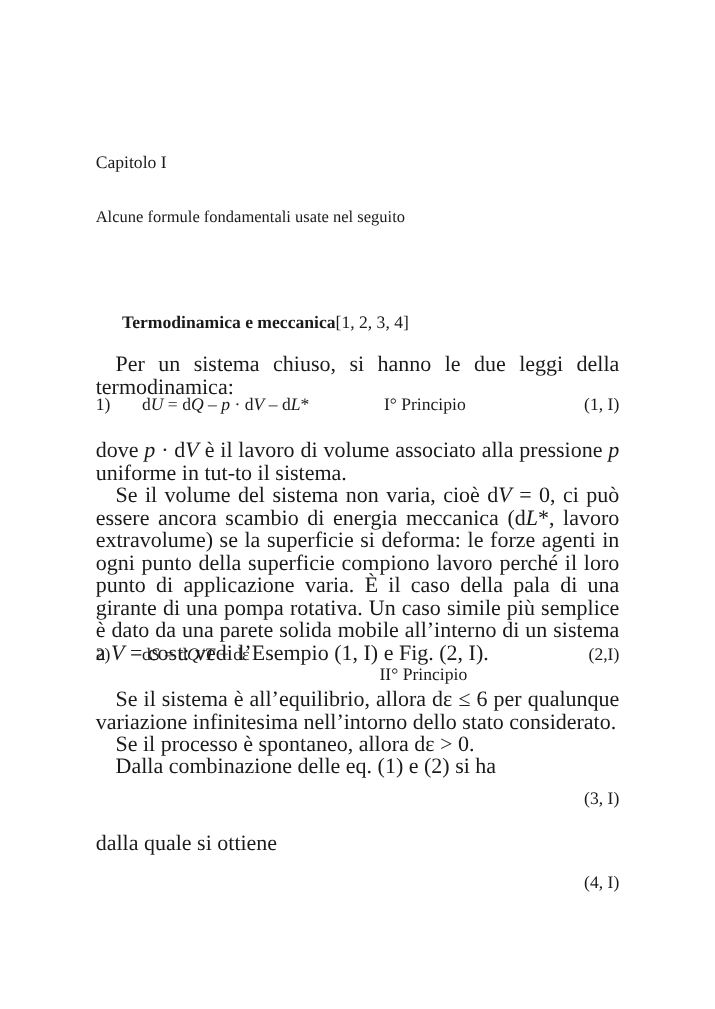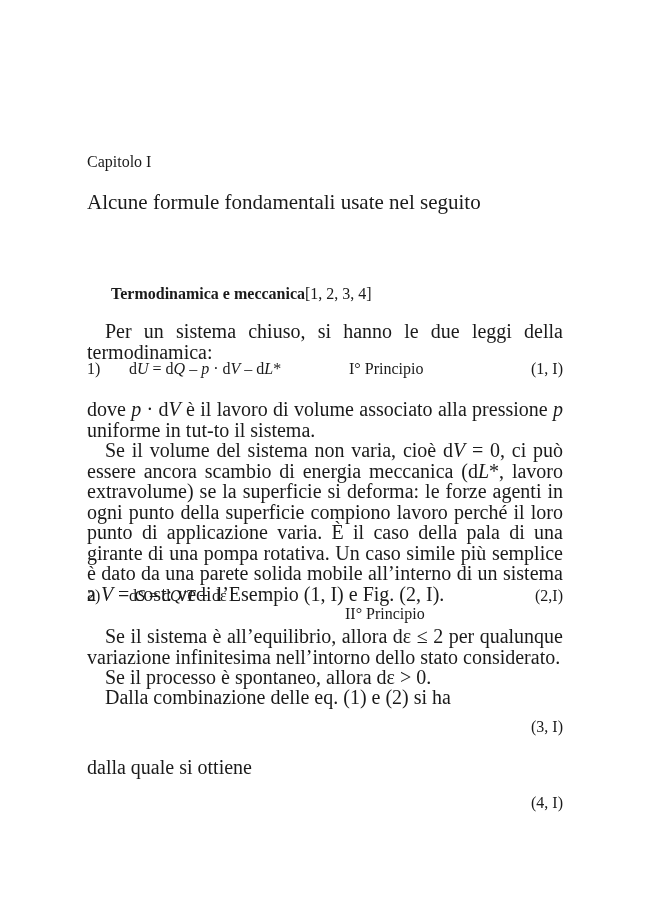--- a/index.html
+++ b/index.html
@@ -1,21 +1,21 @@
 <!DOCTYPE html>
 <html><head>
 <meta charset="utf-8">
 <style>
   html, body { margin:0; padding:0; background:#ffffff; }
   body { width:650px; height:917px; position:relative; overflow:hidden;
          font-family:"Liberation Serif", "DejaVu Serif", serif; color:#1a1a1a; }
   .page { position:absolute; left:87px; top:0; width:476px; }
   .abs { position:absolute; white-space:nowrap; }
-  .chapter-label { top:153px; left:0; font-size:16px; }
-  .chapter-title { top:190px; left:0; font-size:21px; }
+  .chapter-label { top:140px; left:0; font-size:16px; }
+  .chapter-title { top:190px; left:0; font-size:15px; }
   .section-heading { top:285px; left:0; font-size:16px; }
   .section-heading b { font-weight:bold;margin-left:24px; }
   .para { position:absolute; left:0; width:476px; font-size:20px; line-height:20.5px; text-align:justify; }
   .indent { text-indent:18px; }
   .eqrow { position:absolute; left:0; width:476px; height:22px; font-size:16px; }
   .eqrow span { position:absolute; top:0; white-space:nowrap; }
   .eqnum { right:0; }
   i { font-style:italic; }
   sub { font-size:11px; vertical-align:-4px; font-style:italic; }
 </style>
@@ -44,21 +44,21 @@
 
   <div class="para indent" style="top:440px;">Se il volume del sistema non varia, cioè d<i>V</i> = 0, ci può essere ancora scambio di energia meccanica (d<i>L</i>*, lavoro extravolume) se la superficie si deforma: le forze agenti in ogni punto della superficie compiono lavoro perché il loro punto di applicazione varia. È il caso della pala di una girante di una pompa rotativa. Un caso simile più semplice è dato da una parete solida mobile all’interno di un sistema a <i>V</i> = cost: vedi l’Esempio (1, I) e Fig. (2, I).</div>
 
   <div class="eqrow" style="top:587px;">
     <span style="left:0;">2)</span>
     <span style="left:42px;">d<i>S</i> = d<i>Q</i>/<i>T</i> + dε</span>
     <span style="left:258px;margin-top:18px;">II° Principio</span>
     <span class="eqnum">(2,I)</span>
   </div>
 
-  <div class="para indent" style="top:626px;">Se il sistema è all’equilibrio, allora dε ≤ 2 per qualunque variazione infinitesima nell’intorno dello stato considerato.</div>
+  <div class="para indent" style="top:626px;">Se il sistema è all’equilibrio, allora dε ≤ 6 per qualunque variazione infinitesima nell’intorno dello stato considerato.</div>
   <div class="para indent" style="top:667px;">Se il processo è spontaneo, allora dε &gt; 0.</div>
   <div class="para indent" style="top:687px;">Dalla combinazione delle eq. (1) e (2) si ha</div>
 
   <div class="eqrow" style="top:718px;">
     <span class="eqnum">(3, I)</span>
   </div>
 
   <div class="para" style="top:757px;">dalla quale si ottiene</div>
 
   <div class="eqrow" style="top:794px;">

